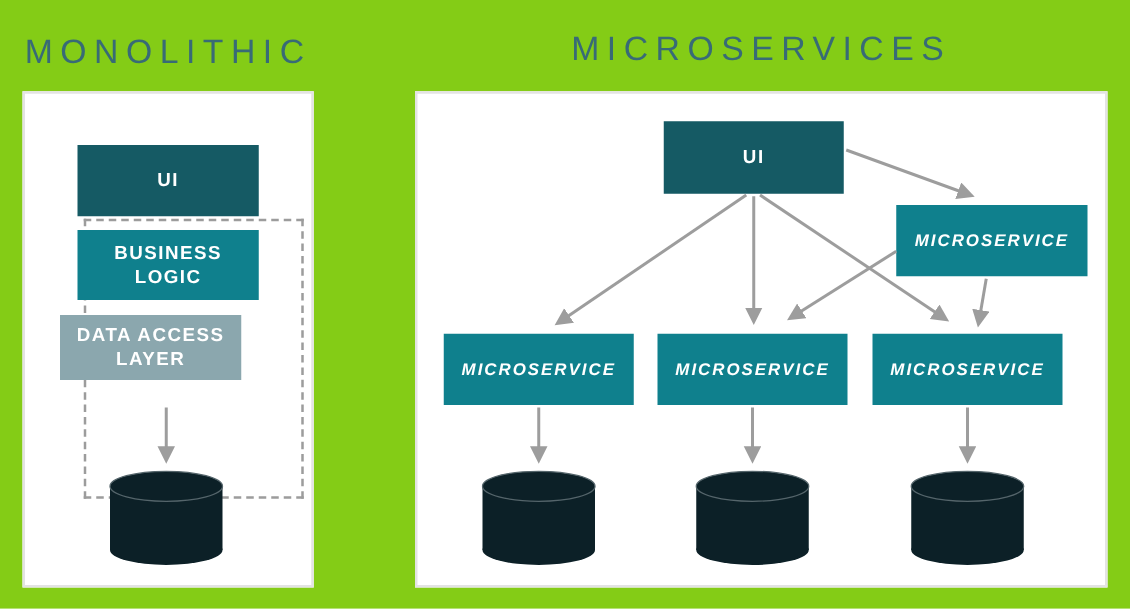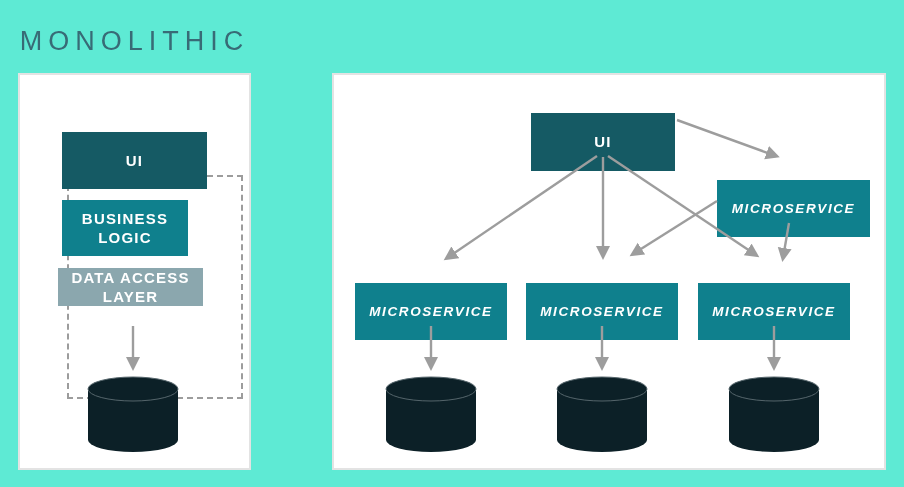--- a/index.html
+++ b/index.html
@@ -1,17 +1,17 @@
 <!DOCTYPE html>
 <html><head>
 <meta charset="utf-8">
 <style>
   html,body{margin:0;padding:0;background:#ffffff;}
   .canvas{
-    position:relative;width:904px;height:487px;background:#5eead4;
+    position:relative;width:904px;height:487px;background:#84cc16;
     font-family:"Liberation Sans",sans-serif;overflow:hidden;
   }
   .title{
     position:absolute;text-align:center;color:#386b76;
     font-size:27px;font-weight:400;letter-spacing:6px;white-space:nowrap;
   }
   .mono-title{left:18px;top:26px;width:233px;}
   .micro-title{left:332px;top:24px;width:554px;}
   .vs{
     position:absolute;left:258px;top:158px;width:76px;text-align:center;
@@ -23,43 +23,44 @@
   }
   .panel-left{left:18px;top:73px;width:233px;height:397px;}
   .panel-right{left:332px;top:73px;width:554px;height:397px;}
   .dashed-boundary{
     position:absolute;left:47px;top:100px;width:176px;height:224px;
     border:2px dashed #9c9c9c;box-sizing:border-box;
   }
   .node{
     position:absolute;display:flex;align-items:center;justify-content:center;
     color:#ffffff;font-weight:700;text-align:center;line-height:1.3;
-    box-sizing:border-box;padding:0 10px;margin-top:16px;
+    box-sizing:border-box;padding:0 10px;
   }
   .lbl-big{font-size:15px;letter-spacing:1.2px;}
   .lbl-ms{font-size:13.5px;letter-spacing:1.6px;white-space:nowrap;padding:0;font-style:italic;}
   .fill-dark{background:#155a64;}
   .fill-teal{background:#0f808d;}
   .fill-gray{background:#8ba7ae;}
   .layer-ui {left:62px; top:116px;width:145px;height:57px;}
-  .layer-biz{left:62px; top:184px;width:126px;height:56px;}
-  .layer-dal{left:58px; top:252px;width:145px;height:38px;}
+  .layer-biz{left:62px; top:184px;width:145px;height:56px;}
+  .layer-dal{left:48px; top:252px;width:145px;height:52px;}
   .ms-ui    {left:531px;top:97px; width:144px;height:58px;}
   .ms-gw    {left:717px;top:164px;width:153px;height:57px;}
   .ms-s1    {left:355px;top:267px;width:152px;height:57px;}
   .ms-s2    {left:526px;top:267px;width:152px;height:57px;}
   .ms-s3    {left:698px;top:267px;width:152px;height:57px;}
   .overlay{position:absolute;left:0;top:0;pointer-events:none;}
 </style>
 </head>
 <body>
 
 <div class="canvas">
 
   <div class="title mono-title">MONOLITHIC</div>
+  <div class="title micro-title">MICROSERVICES</div>
 
   <div class="panel panel-left">
     <div class="dashed-boundary"></div>
   </div>
   <div class="node fill-dark lbl-big layer-ui">UI</div>
   <div class="node fill-teal lbl-big layer-biz">BUSINESS LOGIC</div>
   <div class="node fill-gray lbl-big layer-dal">DATA ACCESS LAYER</div>
 
   <div class="panel panel-right"></div>
   <div class="node fill-dark lbl-big ms-ui">UI</div>

